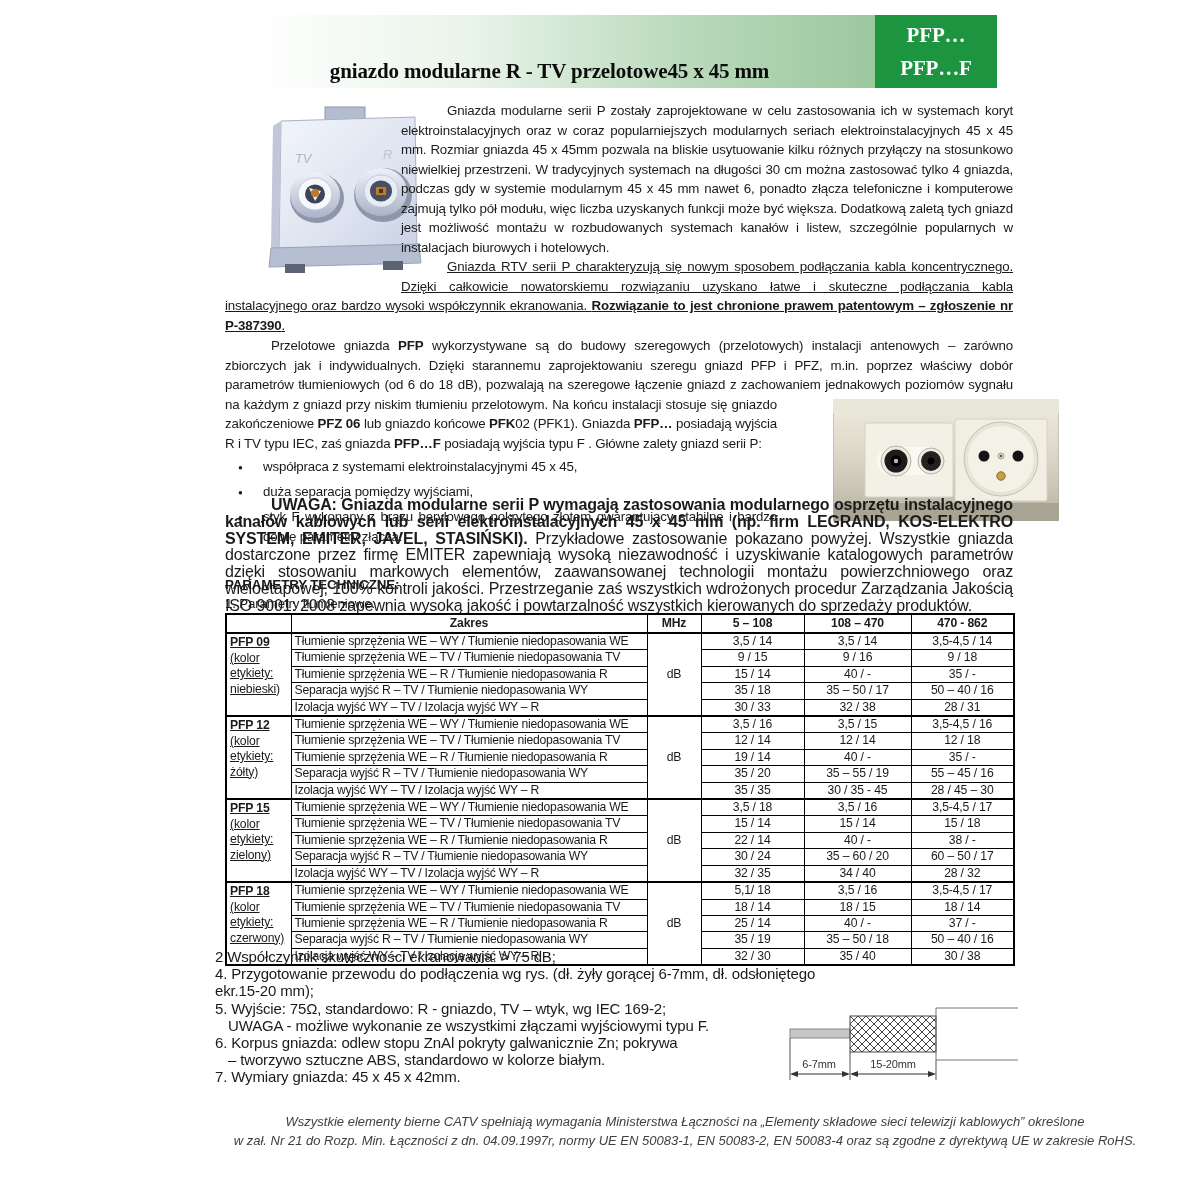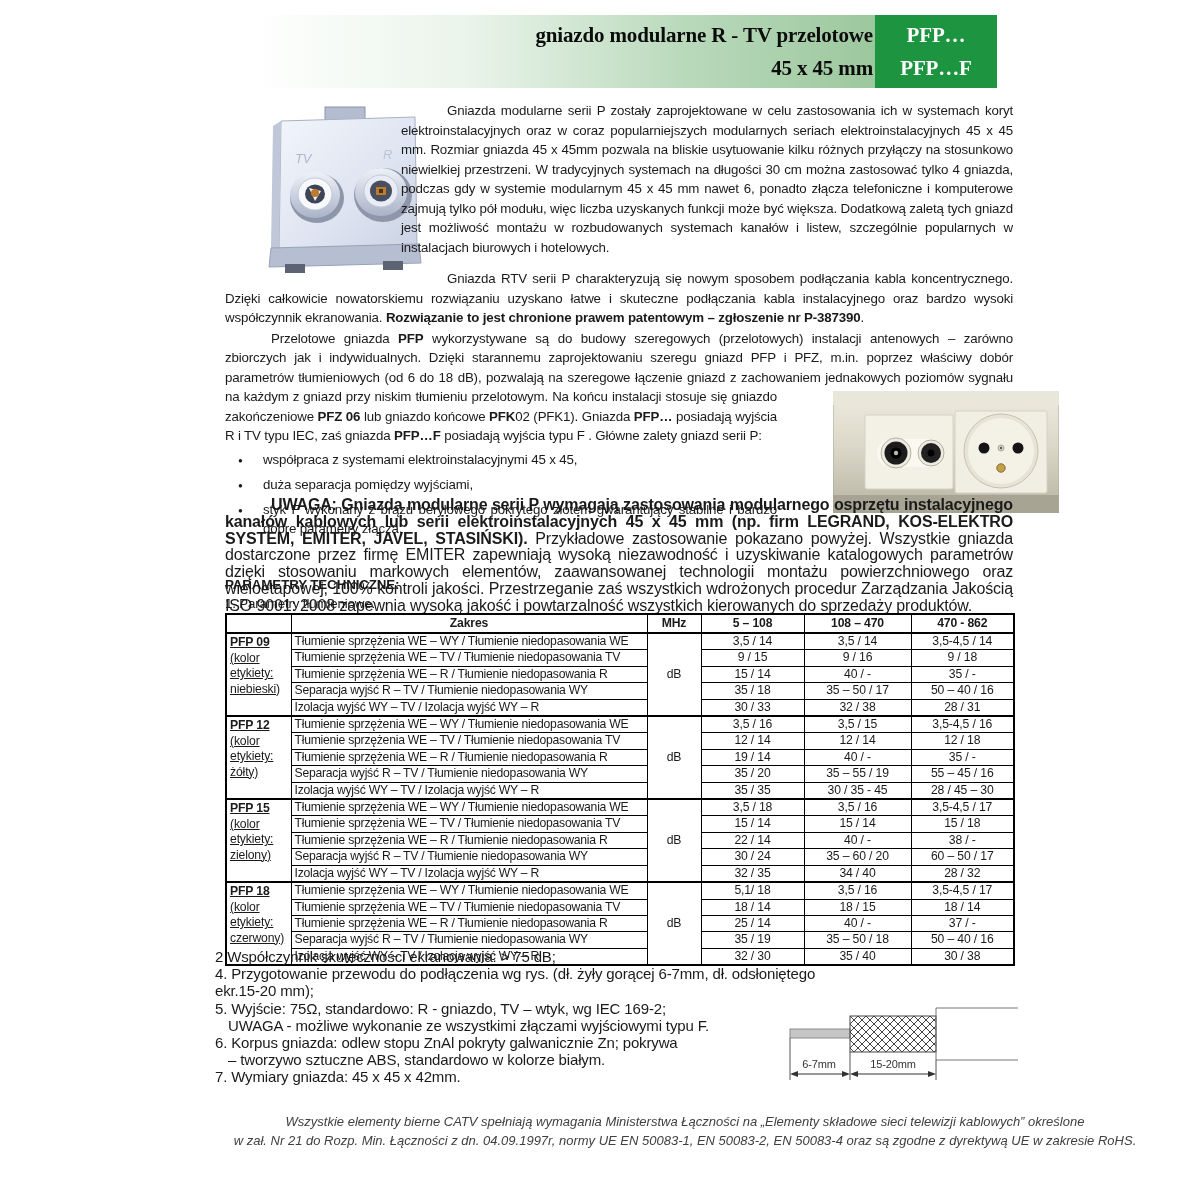--- a/index.html
+++ b/index.html
@@ -1,31 +1,31 @@
 <!DOCTYPE html>
 <html><head>
 <meta charset="utf-8">
 <style>
   html,body{margin:0;padding:0;background:#ffffff;}
   .page{position:relative;width:1200px;height:1200px;background:#fff;overflow:hidden;
         font-family:"Liberation Sans",sans-serif;color:#1a1a1a;letter-spacing:-0.15px;}
   
   .header{position:absolute;left:248px;top:15px;width:749px;height:73px;display:flex;}
   .header-band{flex:1;background:linear-gradient(to right,#ffffff 0%,#eaf4ea 35%,#b9d9bb 70%,#9cc89e 100%);
-       display:flex;flex-direction:column;justify-content:center;align-items:flex-end;padding-right:2px;box-sizing:border-box;}
+       display:flex;flex-direction:row;justify-content:center;align-items:flex-end;padding-right:24px;box-sizing:border-box;}
   .header-band .t1,.header-band .t2{font-family:"Liberation Serif",serif;font-weight:bold;font-size:21px;line-height:33px;color:#0c0c0c;}
   .header-badge{width:122px;background:#1c9440;display:flex;flex-direction:column;justify-content:center;align-items:center;}
   .header-badge div{font-family:"Liberation Serif",serif;font-weight:bold;font-size:21px;line-height:33px;color:#ffffff;}
   
   .main{position:absolute;left:225px;top:101px;width:788px;font-size:13.3px;line-height:19.5px;text-align:justify;}
   .para{margin:0;}
   .ind{text-indent:46px;}
   .socket-img{float:left;width:170px;height:176px;margin:2px 14px 2px -8px;}
   .photo-float{float:right;width:226px;height:122px;margin:4px 0 4px 10px;}
-  .p2{margin-top:12px;}
+  .p2{margin-top:0;text-decoration:underline;}
   .p3{margin-top:1px;}
   ul.adv{list-style:none;margin:4px 0 0 0;padding:0;}
   ul.adv li{position:relative;padding-left:38px;margin-bottom:5.5px;line-height:19.5px;}
   ul.adv li::before{content:"●";position:absolute;left:13px;top:1px;font-size:8px;}
   
   .p4{position:absolute;left:225px;top:481px;width:788px;font-size:16px;line-height:16.8px;text-align:justify;text-indent:46px;margin-top:16px;}
   .sec-h{position:absolute;left:225px;top:577px;font-size:13.4px;font-weight:bold;}
   .sec-i{position:absolute;left:225px;top:596px;font-size:13.3px;}
   
   .tblwrap{position:absolute;left:225px;top:613px;width:840px;}

